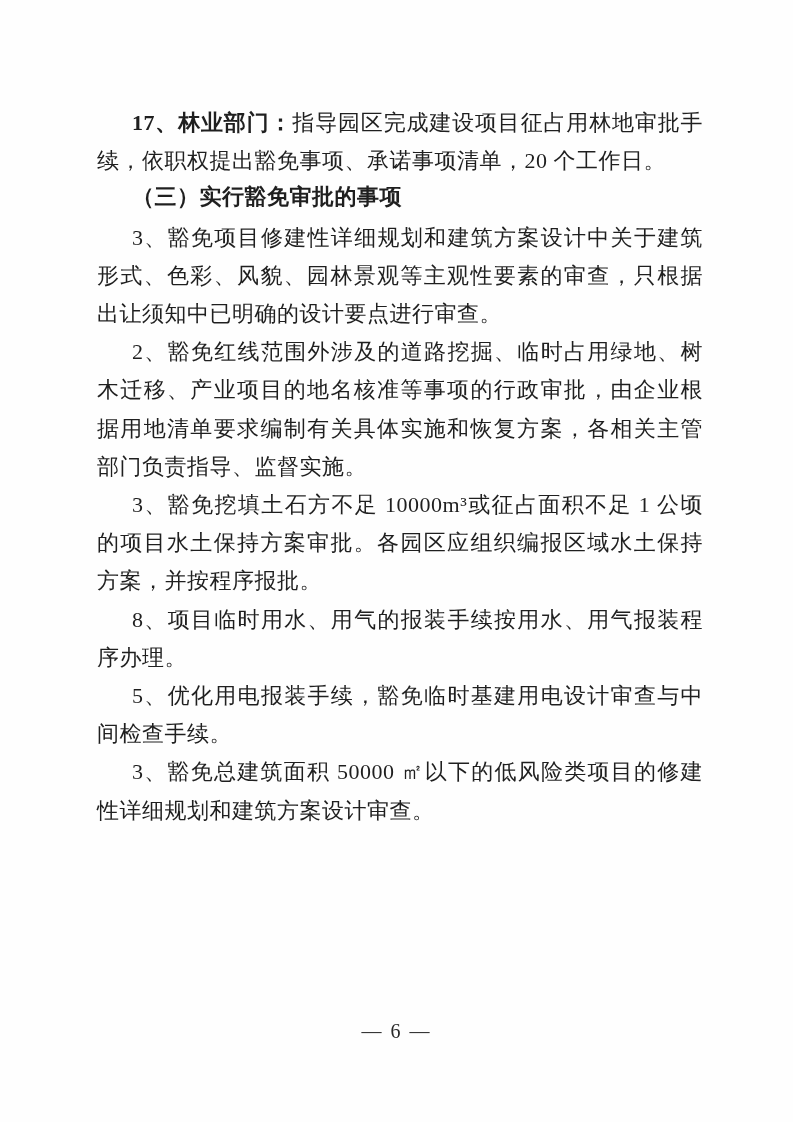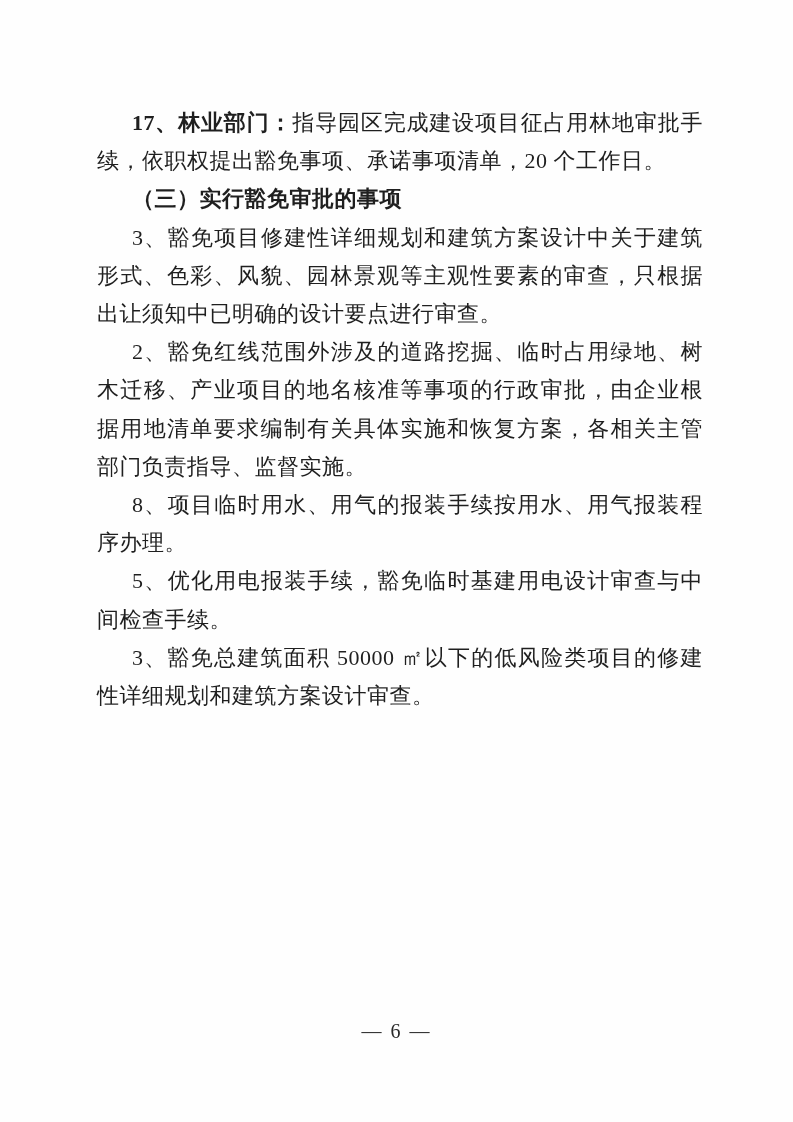--- a/index.html
+++ b/index.html
@@ -30,20 +30,21 @@
   .para {
     margin: 0;
     padding: 0;
     text-indent: 35px;
   }
   .lead {
     font-weight: bold;
   }
   .heading {
     font-weight: bold;
+    font-family: Liberation Mono, monospace;
   }
   .page-footer {
     position: absolute;
     top: 1020px;
     left: 0;
     width: 100%;
     text-align: center;
     font-size: 20px;
     color: #2a2a2a;
     letter-spacing: 2px;
@@ -57,20 +58,21 @@
 
     <p class="para"><span class="lead">17、林业部门：</span><span>指导园区完成建设项目征占用林地审批手续，依职权提出豁免事项、承诺事项清单，20 个工作日。</span></p>
 
 
     <p class="para heading">（三）实行豁免审批的事项</p>
 
     <p class="para">3、豁免项目修建性详细规划和建筑方案设计中关于建筑形式、色彩、风貌、园林景观等主观性要素的审查，只根据出让须知中已明确的设计要点进行审查。</p>
 
     <p class="para">2、豁免红线范围外涉及的道路挖掘、临时占用绿地、树木迁移、产业项目的地名核准等事项的行政审批，由企业根据用地清单要求编制有关具体实施和恢复方案，各相关主管部门负责指导、监督实施。</p>
 
+    <p class="para">3、豁免挖填土石方不足 10000m³或征占面积不足 1 公顷的项目水土保持方案审批。各园区应组织编报区域水土保持方案，并按程序报批。</p>
 
     <p class="para">8、项目临时用水、用气的报装手续按用水、用气报装程序办理。</p>
 
     <p class="para">5、优化用电报装手续，豁免临时基建用电设计审查与中间检查手续。</p>
 
     <p class="para">3、豁免总建筑面积 50000 ㎡以下的低风险类项目的修建性详细规划和建筑方案设计审查。</p>
 
 
   </div>
 

